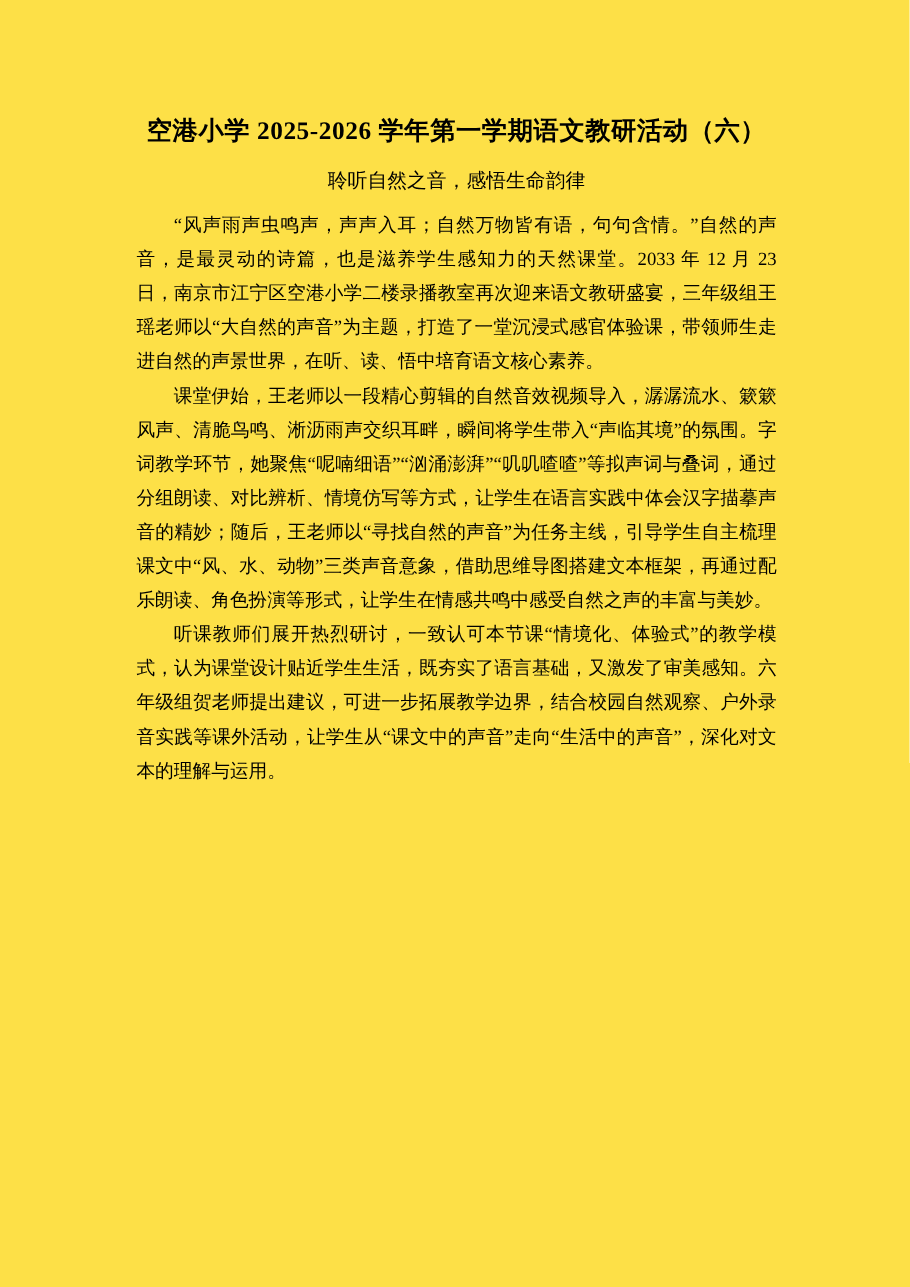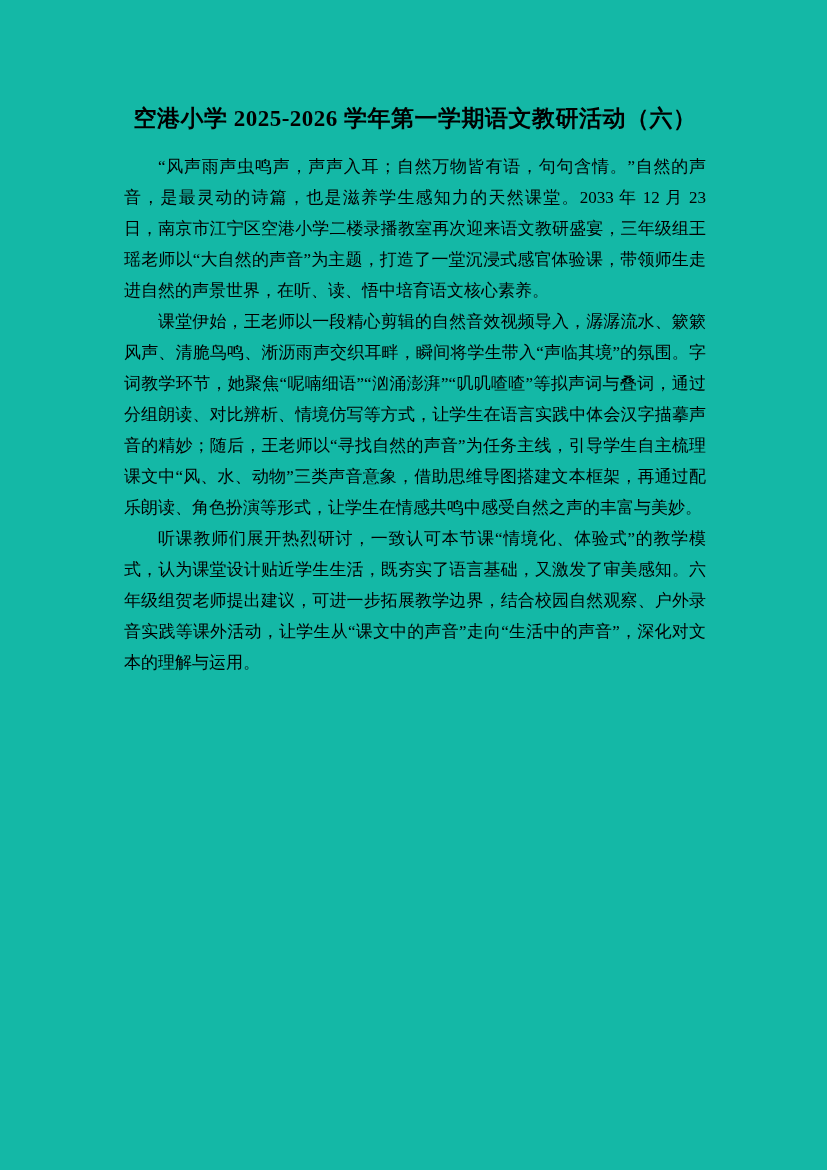--- a/index.html
+++ b/index.html
@@ -5,21 +5,21 @@
   html, body {
     margin: 0;
     padding: 0;
     background: #ffffff;
   }
   .page {
     position: relative;
     width: 827px;
     height: 1170px;
     margin: 0 auto;
-    background: #14b8a6;
+    background: #fde047;
     color: #000000;
     font-family: "Liberation Serif", "DejaVu Serif", serif;
     box-sizing: border-box;
     padding: 103px 121px 0 124px;
     overflow: hidden;
   }
   .doc-title {
     font-size: 23px;
     font-weight: bold;
     text-align: center;
@@ -42,18 +42,19 @@
     text-indent: 2em;
     margin: 0;
     word-break: break-all;
   }
 </style>
 </head>
 <body>
 
 <div class="page">
   <h1 class="doc-title">空港小学 2025-2026 学年第一学期语文教研活动（六）</h1>
+  <h2 class="doc-subtitle">聆听自然之音，感悟生命韵律</h2>
   <div class="doc-body">
     <p>“风声雨声虫鸣声，声声入耳；自然万物皆有语，句句含情。”自然的声音，是最灵动的诗篇，也是滋养学生感知力的天然课堂。2033 年 12 月 23 日，南京市江宁区空港小学二楼录播教室再次迎来语文教研盛宴，三年级组王瑶老师以“大自然的声音”为主题，打造了一堂沉浸式感官体验课，带领师生走进自然的声景世界，在听、读、悟中培育语文核心素养。</p>
     <p>课堂伊始，王老师以一段精心剪辑的自然音效视频导入，潺潺流水、簌簌风声、清脆鸟鸣、淅沥雨声交织耳畔，瞬间将学生带入“声临其境”的氛围。字词教学环节，她聚焦“呢喃细语”“汹涌澎湃”“叽叽喳喳”等拟声词与叠词，通过分组朗读、对比辨析、情境仿写等方式，让学生在语言实践中体会汉字描摹声音的精妙；随后，王老师以“寻找自然的声音”为任务主线，引导学生自主梳理课文中“风、水、动物”三类声音意象，借助思维导图搭建文本框架，再通过配乐朗读、角色扮演等形式，让学生在情感共鸣中感受自然之声的丰富与美妙。</p>
     <p>听课教师们展开热烈研讨，一致认可本节课“情境化、体验式”的教学模式，认为课堂设计贴近学生生活，既夯实了语言基础，又激发了审美感知。六年级组贺老师提出建议，可进一步拓展教学边界，结合校园自然观察、户外录音实践等课外活动，让学生从“课文中的声音”走向“生活中的声音”，深化对文本的理解与运用。</p>
   </div>
 </div>
 
 </body></html>

